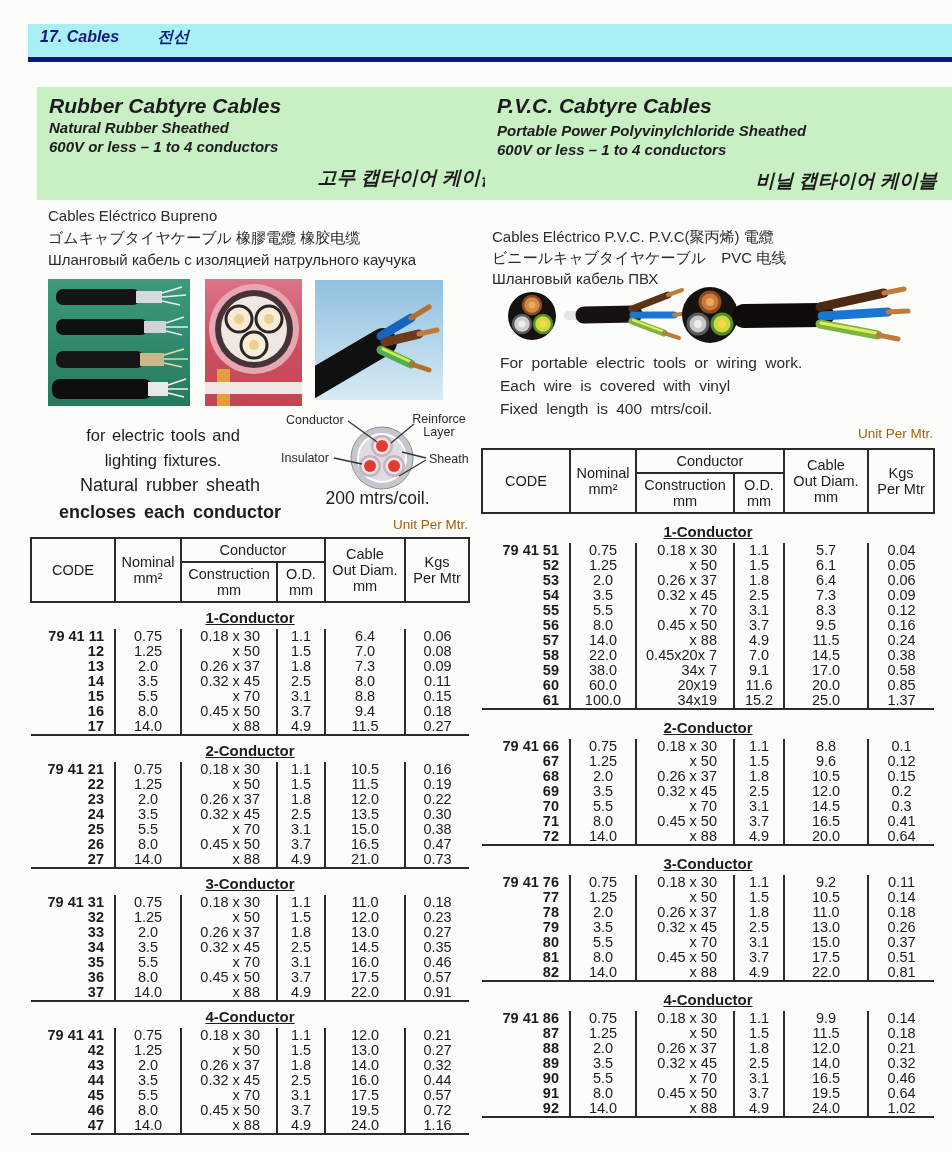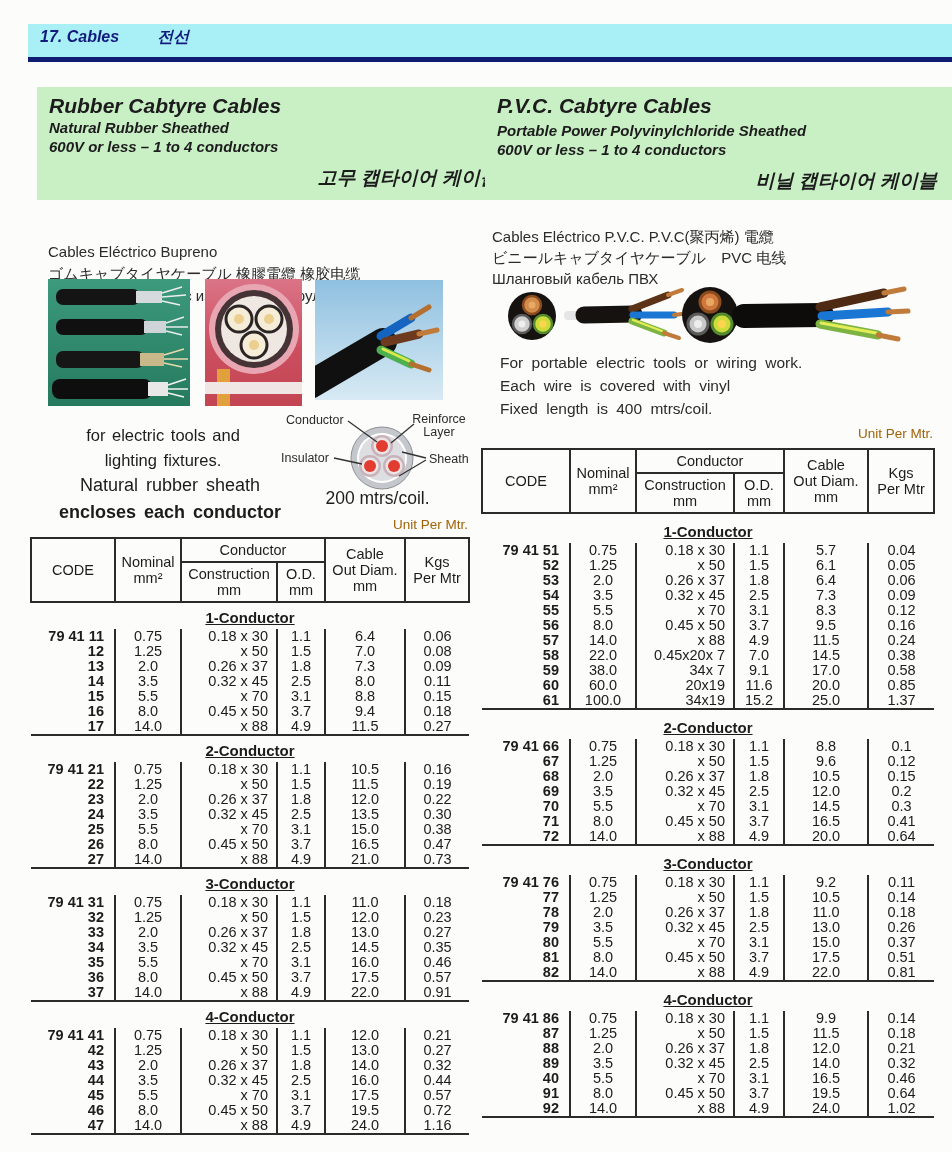--- a/index.html
+++ b/index.html
@@ -18,21 +18,21 @@
   .gbox .gtitle{font-size:21px;font-weight:bold;font-style:italic;line-height:25px;}
   .gbox .gsub{font-size:15px;font-weight:bold;font-style:italic;line-height:19px;}
   .gbox .gkr{font-size:19px;font-weight:bold;font-style:italic;text-align:right;margin-top:9px;}
   #left-box{left:37px;width:494px;}
   #right-box{left:485px;width:530px;}
   #right-box .gtitle{margin-bottom:3px;}
   #right-box .gkr{padding-right:66px;}
   #left-box .gkr{padding-right:20px;}
   
   .langs{position:absolute;font-size:15px;line-height:22px;color:#2b2b2b;}
-  #left-langs{left:48px;top:205px;margin-top:36px;}
+  #left-langs{left:48px;top:205px;}
   #right-langs{left:492px;top:226px;line-height:21px;}
   
   .photo{position:absolute;}
   
   #left-use-note{position:absolute;left:48px;top:423px;width:230px;text-align:center;
     font-size:16.5px;line-height:25px;white-space:pre-line;word-spacing:2px;}
   #left-sheath{position:absolute;left:36px;top:472px;width:268px;text-align:center;}
   #left-sheath .n1{font-size:18px;line-height:27px;word-spacing:3px;}
   #left-sheath .n2{font-size:18px;font-weight:bold;line-height:27px;word-spacing:3px;}
   
@@ -59,21 +59,21 @@
     white-space:pre-line;vertical-align:middle;padding:3px 0;text-align:center;}
   .ptable td{font-size:14.5px;line-height:15px;padding:0;}
   .ptable tbody td{border-left:2px solid var(--table-line);}
   .ptable tbody td:first-child{border-left:none;}
   .ptable tbody tr.sec-row td{border-left:none;padding:7px 0 3px;text-align:center;}
   #right-table tbody tr.sec-row td{padding-top:10px;}
   .ptable tr.sec-end td{border-bottom:2px solid var(--table-line);}
   .sec-title{font-weight:bold;text-decoration:underline;font-size:15px;}
   .ptable .c0{text-align:right;padding-right:10px;font-weight:bold;}
   .ptable .c1{text-align:center;margin-left:39px;}
-  .ptable .c2{text-align:right;padding-right:8px;}
+  .ptable .c2{text-align:right;padding-right:16px;}
   .ptable .c3,.ptable .c4,.ptable .c5{text-align:center;}
 </style>
 </head>
 <body>
 
 <div class="topbar"></div>
 <div class="topline"></div>
 <div class="toptitle">
   <span>17. Cables</span><span class="kr">전선</span>
 </div>
@@ -786,21 +786,21 @@
         </tr>
         <tr>
           <td class="c0">89</td>
           <td class="c1">3.5</td>
           <td class="c2">0.32 x 45</td>
           <td class="c3">2.5</td>
           <td class="c4">14.0</td>
           <td class="c5">0.32</td>
         </tr>
         <tr>
-          <td class="c0">40</td>
+          <td class="c0">90</td>
           <td class="c1">5.5</td>
           <td class="c2">x 70</td>
           <td class="c3">3.1</td>
           <td class="c4">16.5</td>
           <td class="c5">0.46</td>
         </tr>
         <tr>
           <td class="c0">91</td>
           <td class="c1">8.0</td>
           <td class="c2">0.45 x 50</td>

